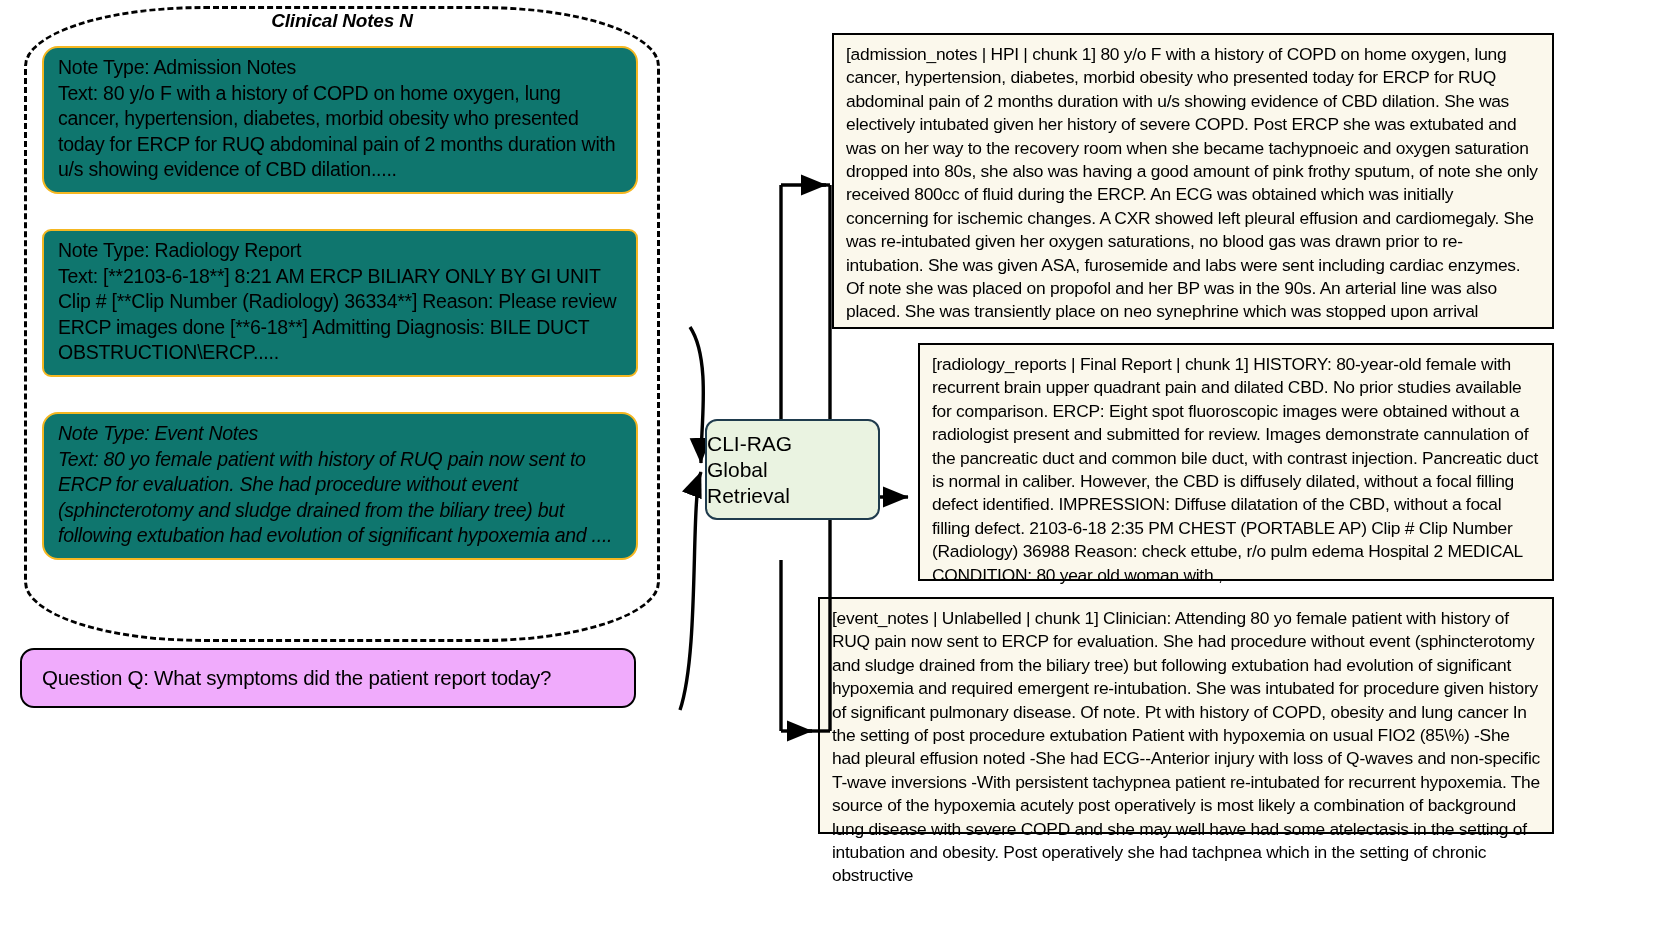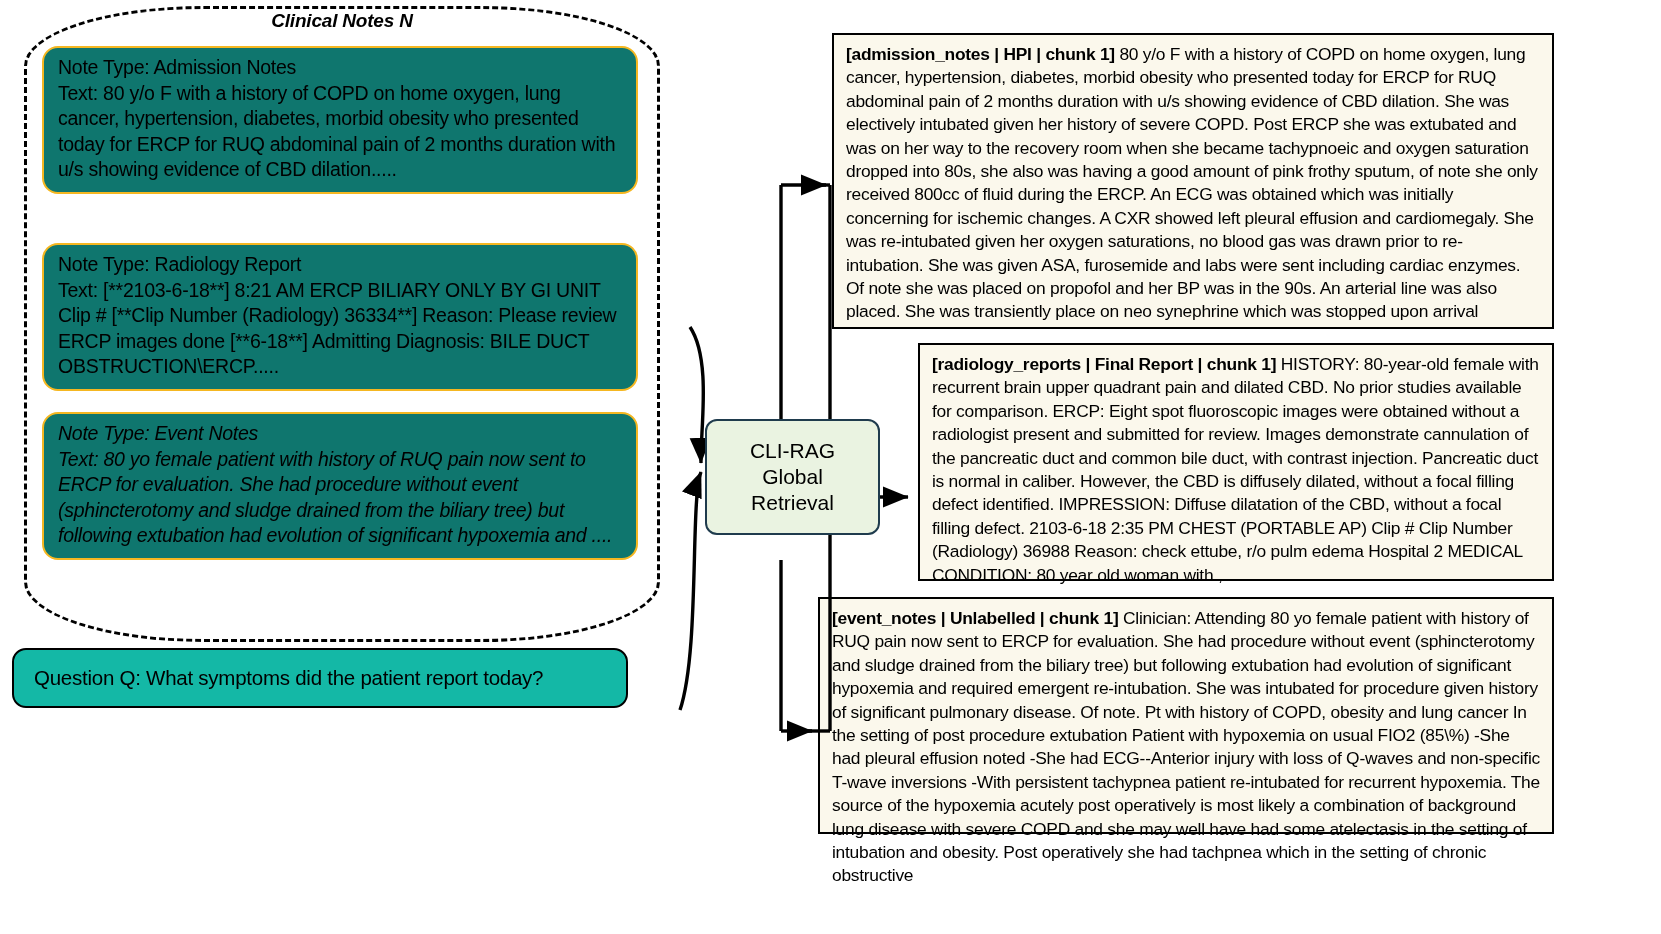--- a/index.html
+++ b/index.html
@@ -18,48 +18,48 @@
     font-size:19px; letter-spacing:-0.2px;
   }
 
   .note-card{
     position:absolute; left:42px; width:596px;
     background:#0f766e; border:2.5px solid #f5b721; border-radius:16px;
     box-sizing:border-box; padding:7px 14px 9px 14px;
     font-size:19.5px; line-height:25.5px; letter-spacing:-0.25px;
   }
   #note-1{top:46px;}
-  #note-2{top:243px;}
+  #note-2{top:229px;border-radius:9px;}
   #note-3{top:412px;font-style:italic;}
 
   #question-box{
-    position:absolute; left:12px; top:648px; width:616px; height:60px;
-    background:#14b8a6; border:2.5px solid #000; border-radius:14px;
+    position:absolute; left:20px; top:648px; width:616px; height:60px;
+    background:#f0abfc; border:2.5px solid #000; border-radius:14px;
     box-sizing:border-box;
     display:flex; align-items:center; padding-left:20px;
     font-size:20.5px; letter-spacing:-0.25px;
   }
 
   
   #cli-rag-box{
-    position:absolute; left:705px; top:419px; width:175px; height:116px;
+    position:absolute; left:705px; top:419px; width:175px; height:101px;
     background:#eaf3e1; border:2.5px solid #1f3b4d; border-radius:12px;
     box-sizing:border-box;
-    display:flex; flex-direction:column; align-items:center; justify-content:center;
+    display:flex; flex-direction:column; align-items:flex-start; justify-content:center;
     font-size:21px; line-height:26px; z-index:3;
   }
 
   
   .chunk-panel{
     position:absolute; background:#fbf8ec; border:2.5px solid #000;
     box-sizing:border-box; padding:8px 12px 8px 12px;
     font-size:17.4px; line-height:23.4px; letter-spacing:-0.26px;
     text-align:left;
   }
-  .chunk-panel b{font-weight:bold;}
+  .chunk-panel b{font-weight:normal;}
   #panel-1{left:832px; top:33px;  width:722px; height:296px;}
   #panel-2{left:918px; top:343px; width:636px; height:238px;}
   #panel-3{left:818px; top:597px; width:736px; height:237px;}
 
   
   #wires{position:absolute;left:0;top:0;width:1661px;height:934px;pointer-events:none;z-index:2;}
 </style>
 </head>
 <body>
 

